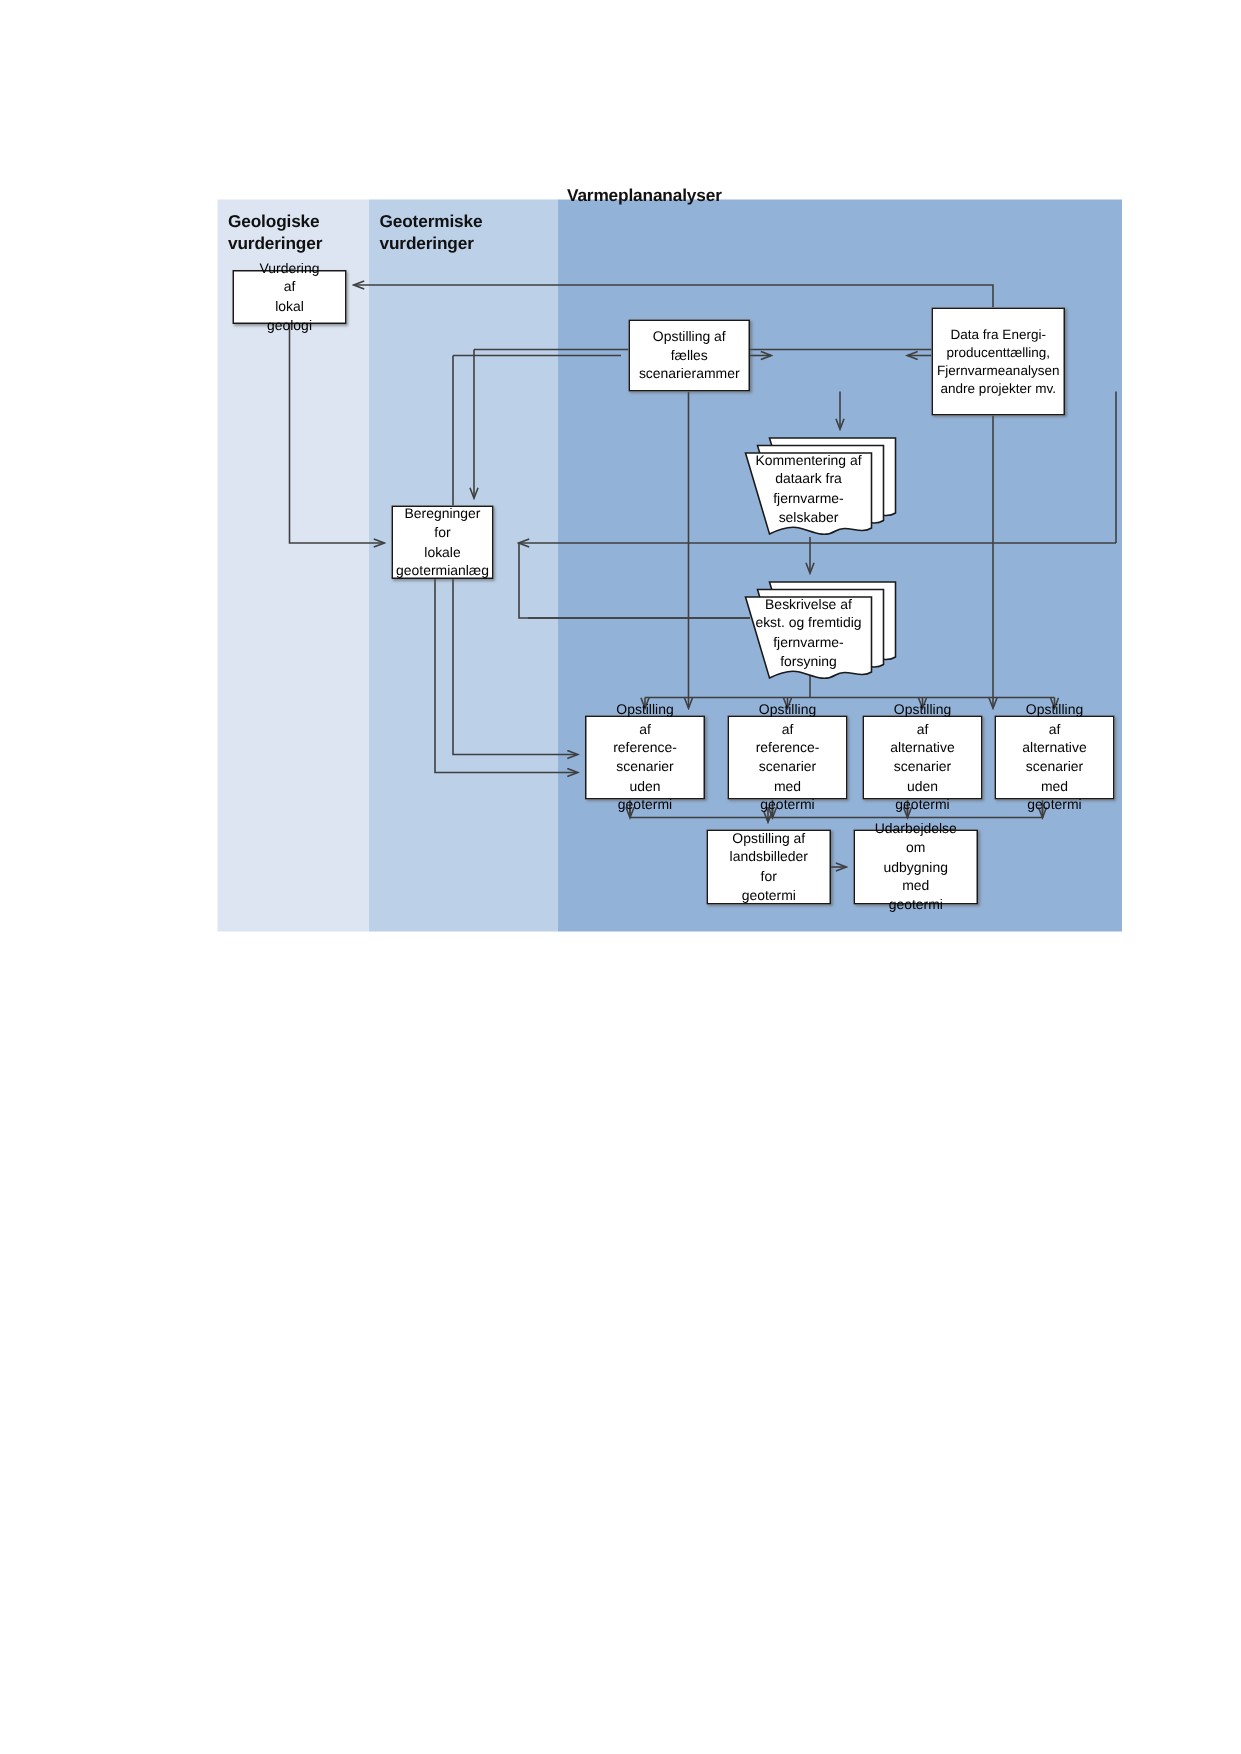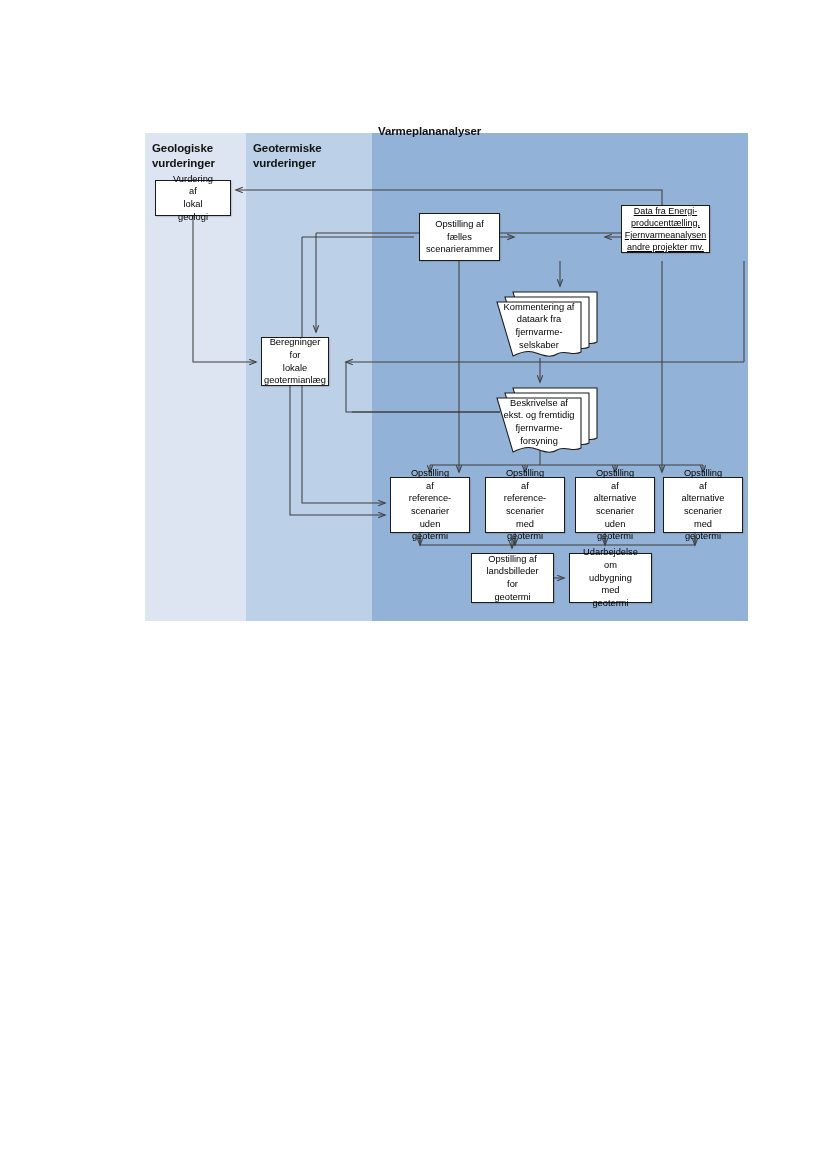--- a/index.html
+++ b/index.html
@@ -188,21 +188,21 @@
   </div>
 
   <div class="node" style="left:155px;top:180px;width:76px;height:36px;">Vurdering af
 lokal geologi</div>
 
   <div class="node" style="left:419px;top:213px;width:81px;height:48px;">Opstilling af
 fælles
 scenarierammer</div>
 
 
-  <div class="node" style="left:621px;top:205px;width:89px;height:48px;font-size:9px;text-decoration:underline;">Data fra Energi-
+  <div class="node" style="left:621px;top:205px;width:89px;height:72px;font-size:9px;">Data fra Energi-
 producenttælling,
 Fjernvarmeanalysen
 andre projekter mv.</div>
 
   <div class="node" style="left:261px;top:337px;width:68px;height:49px;">Beregninger for
 lokale
 geotermianlæg</div>
 
   <div class="node" style="left:390px;top:477px;width:80px;height:56px;">Opstilling af
 reference-

